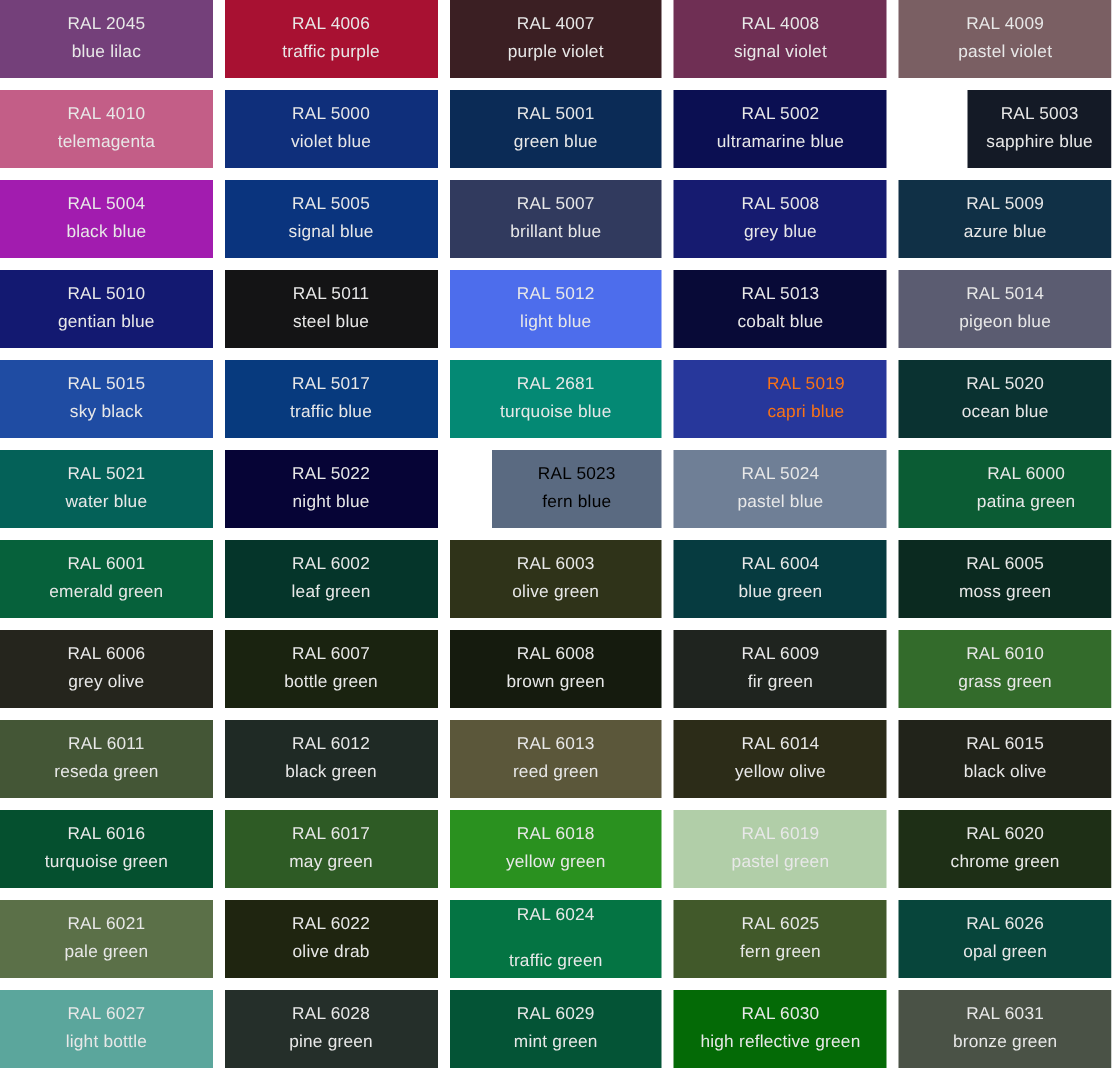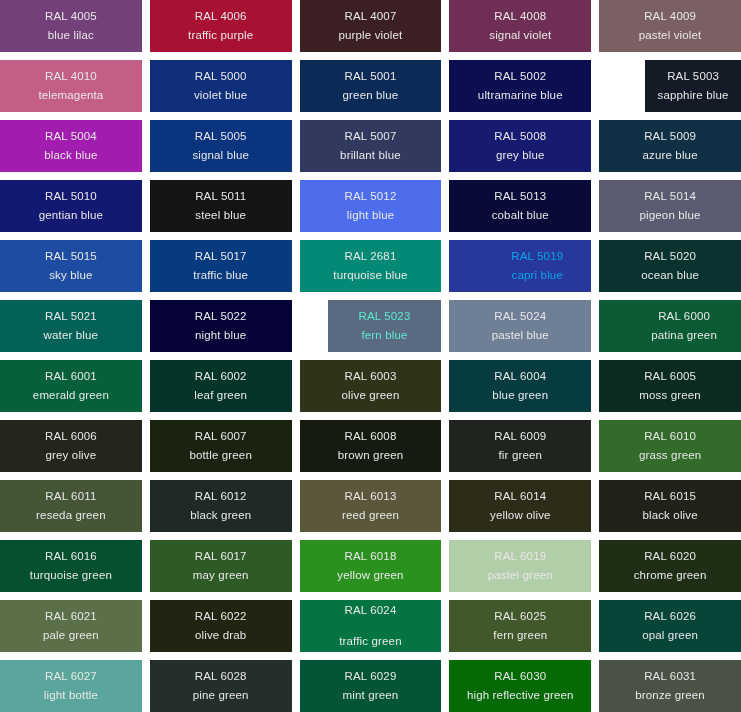--- a/index.html
+++ b/index.html
@@ -42,21 +42,21 @@
     font-size: 11.5px;
     letter-spacing: 0.15px;
     white-space: nowrap;
   }
 </style>
 </head>
 <body>
 
 <div id="swatch-grid">
     <div class="swatch" style="background: rgb(116, 64, 122); color: rgb(232, 232, 232);">
-      <div class="swatch-code">RAL 4005</div>
+      <div class="swatch-code">RAL 2045</div>
       <div class="swatch-name">blue lilac</div>
     </div>
     <div class="swatch" style="background: rgb(168, 17, 50); color: rgb(232, 232, 232);">
       <div class="swatch-code">RAL 4006</div>
       <div class="swatch-name">traffic purple</div>
     </div>
     <div class="swatch" style="background: rgb(59, 31, 35); color: rgb(232, 232, 232);">
       <div class="swatch-code">RAL 4007</div>
       <div class="swatch-name">purple violet</div>
     </div>
@@ -123,47 +123,47 @@
     <div class="swatch" style="background: rgb(8, 10, 55); color: rgb(232, 232, 232);">
       <div class="swatch-code">RAL 5013</div>
       <div class="swatch-name">cobalt blue</div>
     </div>
     <div class="swatch" style="background: rgb(91, 92, 113); color: rgb(232, 232, 232);">
       <div class="swatch-code">RAL 5014</div>
       <div class="swatch-name">pigeon blue</div>
     </div>
     <div class="swatch" style="background: rgb(31, 76, 163); color: rgb(232, 232, 232);">
       <div class="swatch-code">RAL 5015</div>
-      <div class="swatch-name">sky blue</div>
+      <div class="swatch-name">sky black</div>
     </div>
     <div class="swatch" style="background: rgb(7, 58, 126); color: rgb(232, 232, 232);">
       <div class="swatch-code">RAL 5017</div>
       <div class="swatch-name">traffic blue</div>
     </div>
     <div class="swatch" style="background: rgb(4, 137, 116); color: rgb(232, 232, 232);">
       <div class="swatch-code">RAL 2681</div>
       <div class="swatch-name">turquoise blue</div>
     </div>
-    <div class="swatch" style="background: rgb(39, 55, 155); color: #0ea5e9; padding-left: 34px;">
+    <div class="swatch" style="background: rgb(39, 55, 155); color: #f97316; padding-left: 34px;">
       <div class="swatch-code">RAL 5019</div>
       <div class="swatch-name">capri blue</div>
     </div>
     <div class="swatch" style="background: rgb(10, 50, 49); color: rgb(232, 232, 232);">
       <div class="swatch-code">RAL 5020</div>
       <div class="swatch-name">ocean blue</div>
     </div>
     <div class="swatch" style="background: rgb(4, 97, 88); color: rgb(232, 232, 232);">
       <div class="swatch-code">RAL 5021</div>
       <div class="swatch-name">water blue</div>
     </div>
     <div class="swatch" style="background: rgb(6, 4, 54); color: rgb(232, 232, 232);">
       <div class="swatch-code">RAL 5022</div>
       <div class="swatch-name">night blue</div>
     </div>
-    <div class="swatch" style="background: rgb(90, 106, 129); color: #5eead4; margin-left: 28px;">
+    <div class="swatch" style="background: rgb(90, 106, 129); color: #000000; margin-left: 28px;">
       <div class="swatch-code">RAL 5023</div>
       <div class="swatch-name">fern blue</div>
     </div>
     <div class="swatch" style="background: rgb(111, 127, 150); color: rgb(232, 232, 232);">
       <div class="swatch-code">RAL 5024</div>
       <div class="swatch-name">pastel blue</div>
     </div>
     <div class="swatch" style="background: rgb(11, 92, 52); color: rgb(232, 232, 232); padding-left: 28px;">
       <div class="swatch-code">RAL 6000</div>
       <div class="swatch-name">patina green</div>

